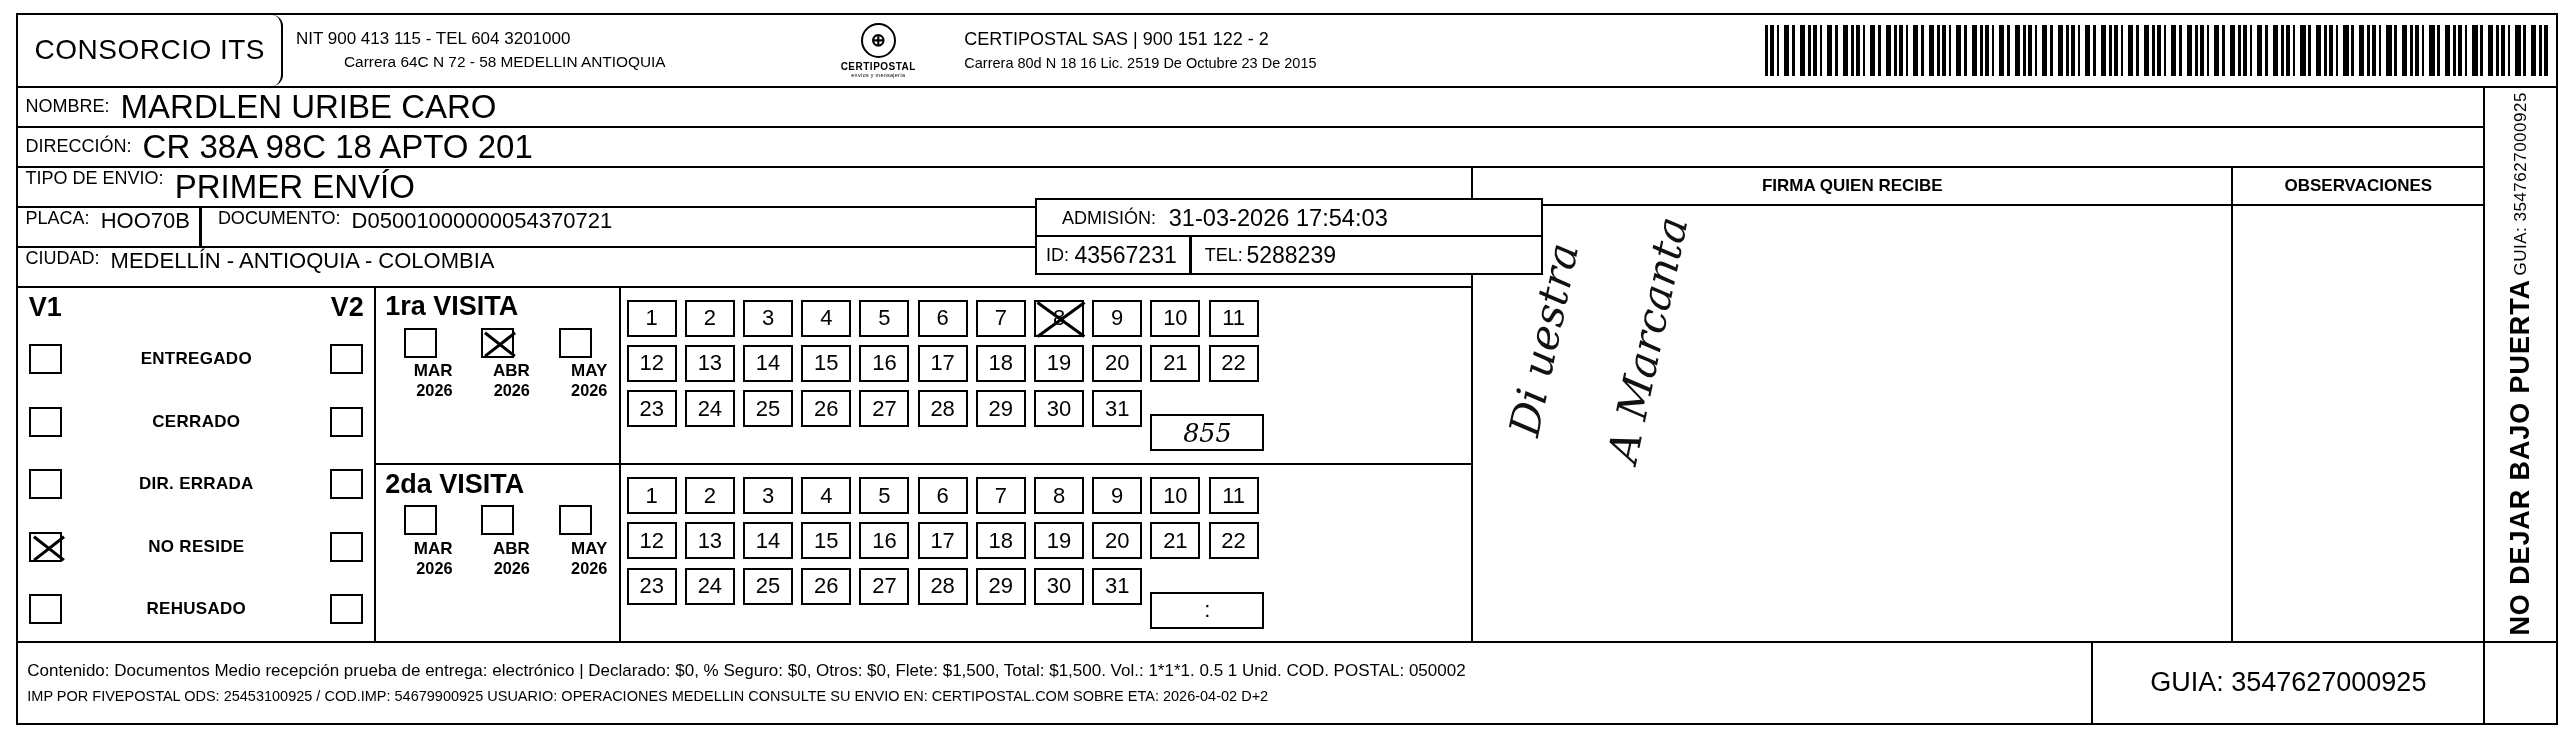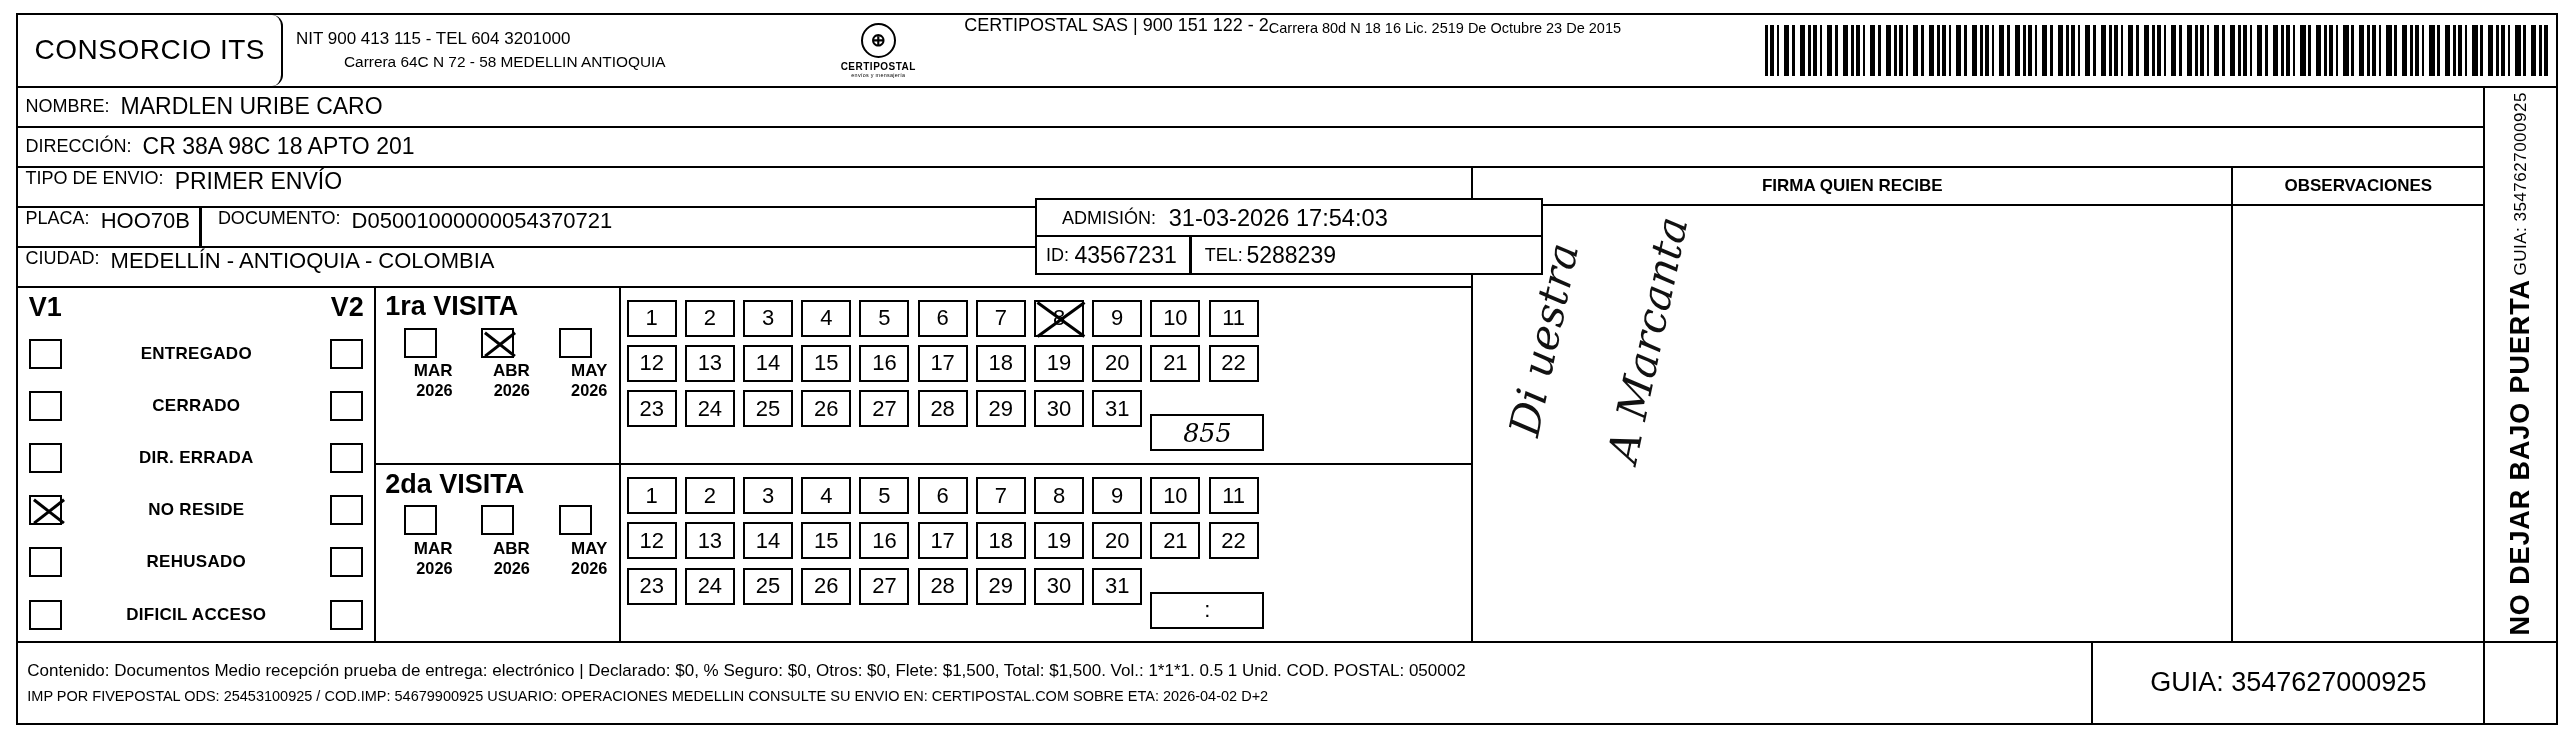--- a/index.html
+++ b/index.html
@@ -68,22 +68,22 @@
     border-radius: 50%;
     display: flex; align-items: center; justify-content: center;
     font-size: 18px; font-weight: bold;
     line-height: 1;
   }
   .logo-text { font-size: 10px; font-weight: bold; letter-spacing: 0.5px; margin-top: 2.7px; }
   .logo-sub { font-size: 5.4px; letter-spacing: 0.3px; }
   .hdr-certi {
     flex: 1;
     display: flex;
-    flex-direction: row;
-    justify-content: flex-start;
+    flex-direction: column;
+    justify-content: center;
     padding-left: 9px;
     box-sizing: border-box;
   }
   .hdr-certi .l1 { font-size: 18px; }
   .hdr-certi .l2 { font-size: 14.5px; margin-top: 5.4px; }
   .hdr-barcode {
     width: 799px;
     display: flex;
     align-items: center;
     justify-content: center;
@@ -127,21 +127,21 @@
     letter-spacing: 0.9px;
     white-space: nowrap;
   }
   .sidebar-guia {
     font-size: 17px;
     letter-spacing: 0.5px;
     white-space: nowrap;
   }
 
   .fld-label { font-size: 18px; padding-left: 7.3px; white-space: nowrap; }
-  .fld-value { font-size: 23px; padding-left: 11px; white-space: nowrap; }
+  .fld-value { font-size: 33px; padding-left: 11px; white-space: nowrap; }
   .fld-value.small { font-size: 22px; }
 
   .line { height: 38px; display: flex; align-items: center; }
 
   
   .r-nombre, .r-direccion { border-bottom: 2.7px solid #000; }
 
   
   .mid-split { display: flex; flex: 1; }
   .mid-left { width: 1453px; display: flex; flex-direction: column; border-right: 2.7px solid #000;}
@@ -365,25 +365,20 @@
                     <span class="chk"></span>
                   </div>
                   <div class="v-item">
                     <span class="chk x"></span>
                     <span class="v-name">NO RESIDE</span>
                     <span class="chk"></span>
                   </div>
                   <div class="v-item">
                     <span class="chk"></span>
                     <span class="v-name">REHUSADO</span>
-                    <span class="chk"></span>
-                  </div>
-                  <div class="v-item">
-                    <span class="chk"></span>
-                    <span class="v-name">DIFICIL ACCESO</span>
                     <span class="chk"></span>
                   </div>
                 </div>
               </div>
 
               <div style="flex:1;display:flex;flex-direction:column;">
 
                 <div class="visit-block bb">
                   <div style="flex:1;display:flex;">
                     <div class="vb-left">

